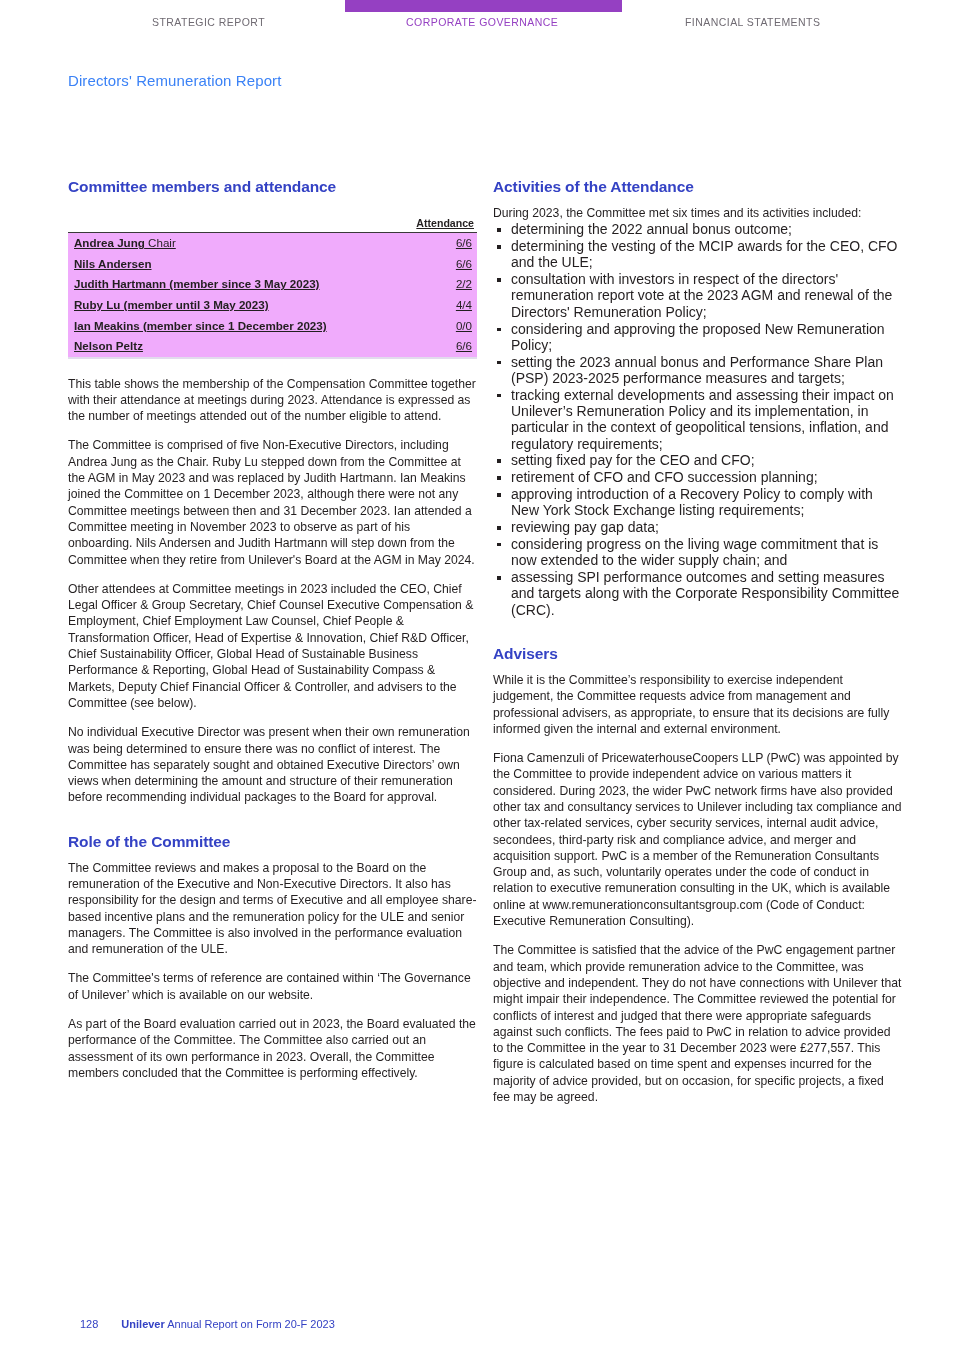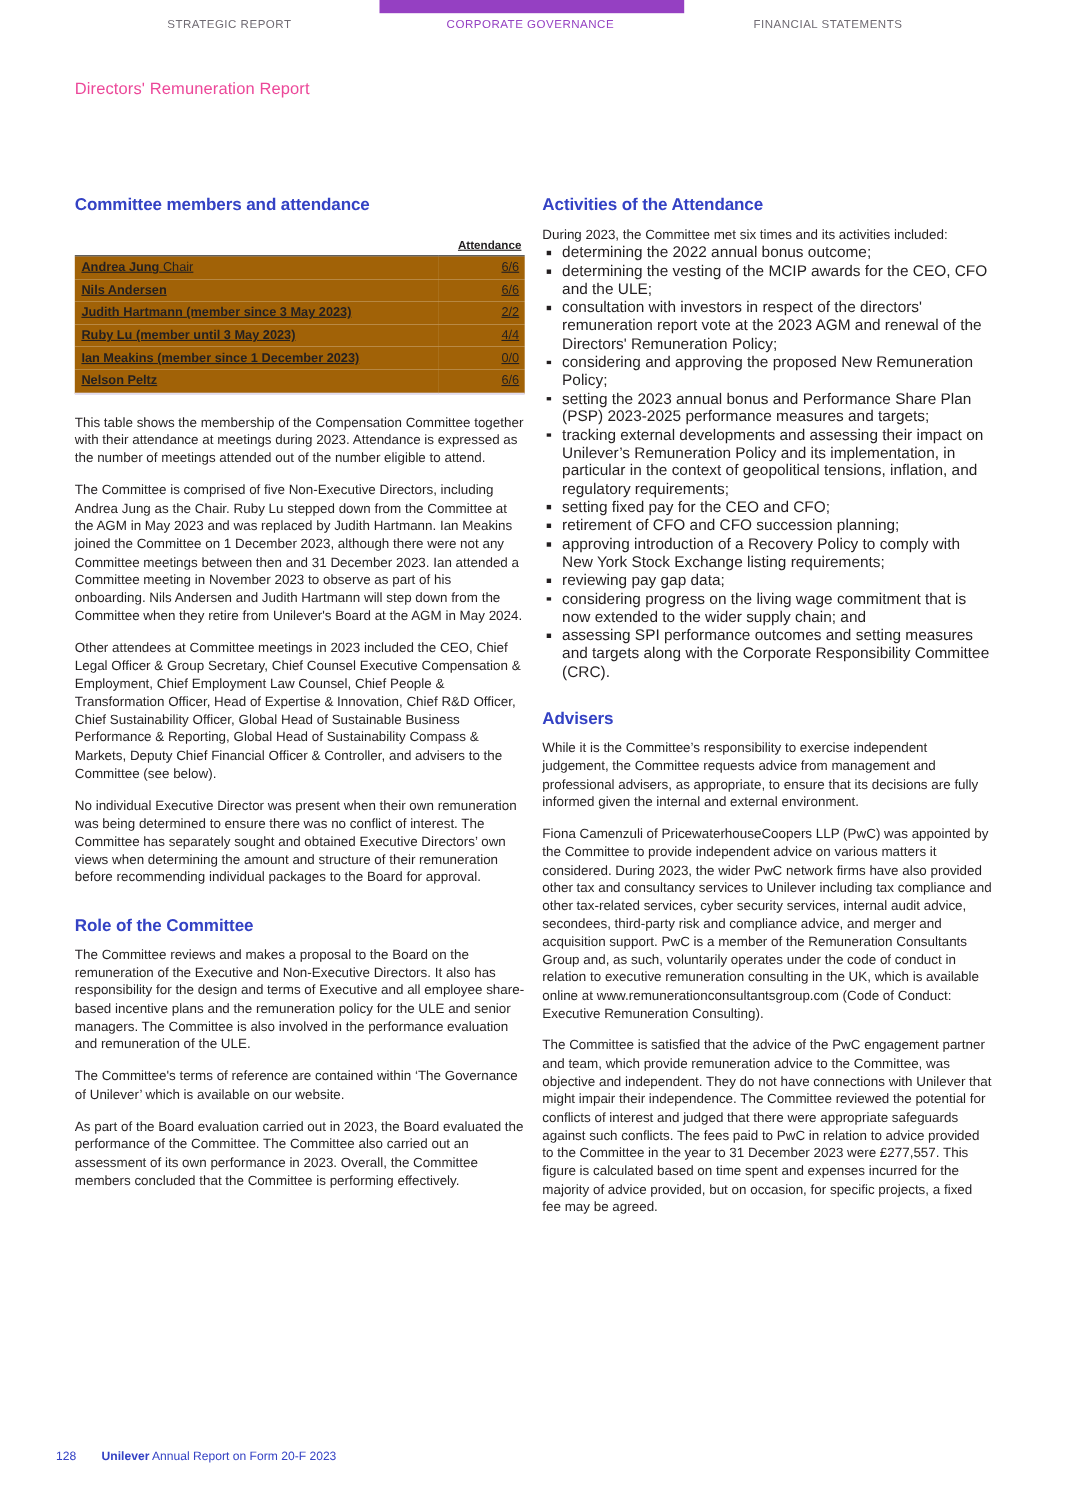--- a/index.html
+++ b/index.html
@@ -42,21 +42,21 @@
   .top-nav-item.strategic { left: 152px; }
   .top-nav-item.governance { left: 406px; color: #9540c2; }
   .top-nav-item.financial { left: 685px; }
 
   
   .running-head {
     position: absolute;
     top: 72px;
     left: 68px;
     font-size: 15px;
-    color: #ec4899;
+    color: #3b82f6;
     letter-spacing: 0.1px;
   }
 
   
   .col {
     position: absolute;
     top: 178px;
     width: 409px;
   }
   .col-left  { left: 68px; }
@@ -94,21 +94,21 @@
     text-align: right;
     font-weight: bold;
     font-size: 10.6px;
     padding: 0 3px 3px 0;
     color: #231f20;
     border-bottom: 1.6px solid #3a3a3a;
   }
   table.attendance-table th.col-name {
     border-bottom: 1.6px solid #3a3a3a;
   }
-  table.attendance-table tbody tr { background: #a16207; }
+  table.attendance-table tbody tr { background: #f0abfc; }
   table.attendance-table tbody tr:last-child td {
     border-bottom: 2px solid #e2dced;
   }
   table.attendance-table td {
     padding: 3.3px 0 3.3px 6px;
     line-height: 14px;
     vertical-align: baseline;
   }
   table.attendance-table td.member { font-weight: bold; }
   table.attendance-table td.member .role {
@@ -139,21 +139,21 @@
     left: 4px;
     top: 7px;
     width: 3.5px;
     height: 3.5px;
     background: #231f20;
   }
 
   
   .page-footer {
     position: absolute;
-    left: 51px;
+    left: 80px;
     top: 1318px;
     font-size: 11px;
     color: #3442c4;
     white-space: nowrap;
   }
   .page-footer .page-number { margin-right: 23px; }
   .page-footer .brand { font-weight: bold; }
 </style>
 </head>
 <body>

